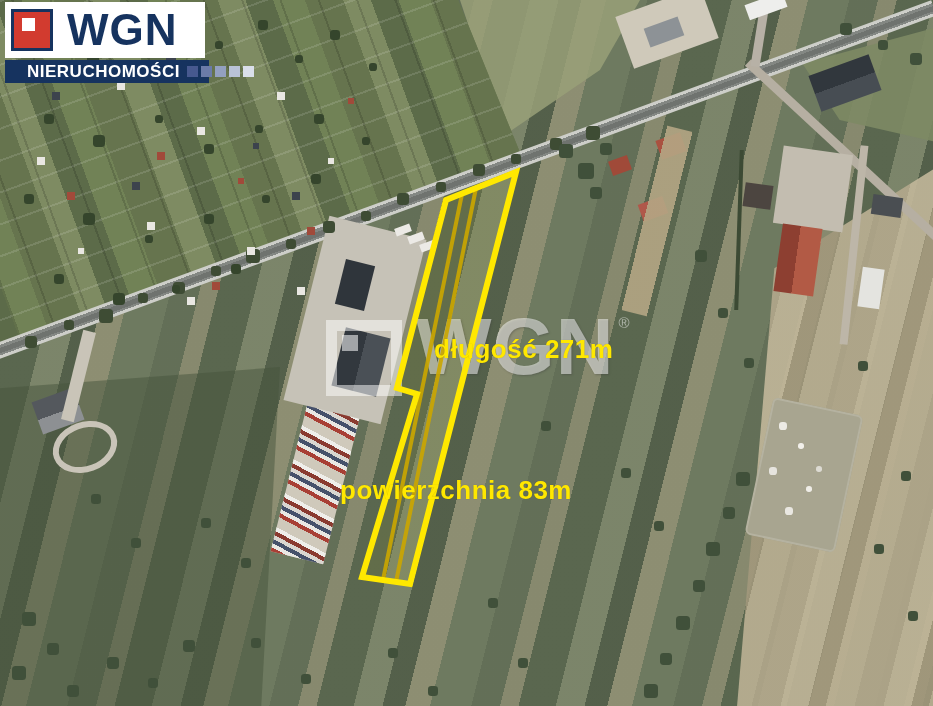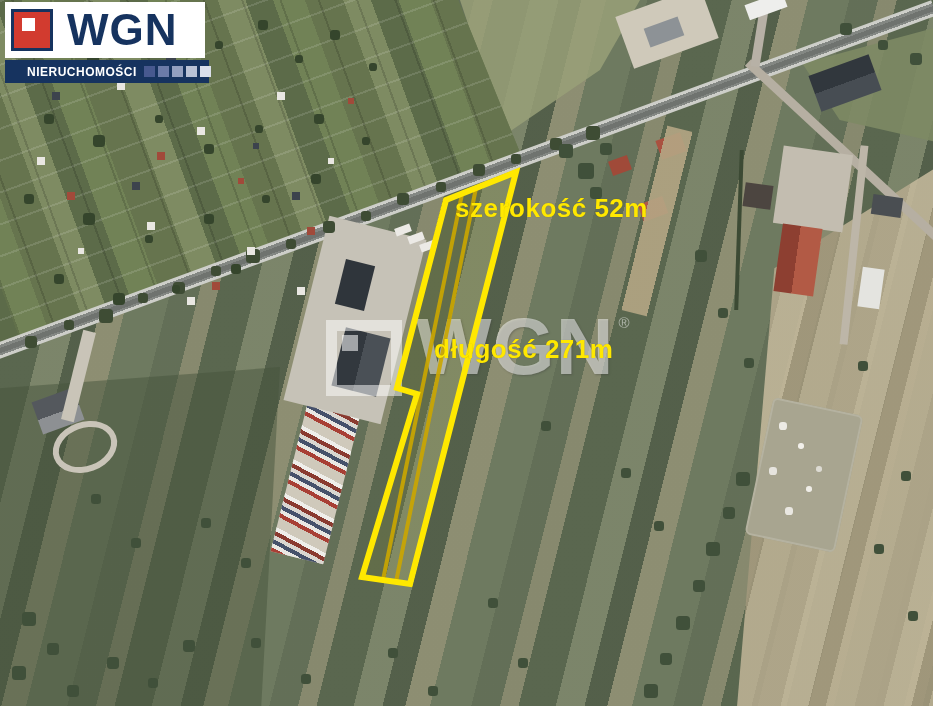--- a/index.html
+++ b/index.html
@@ -141,21 +141,21 @@
   .wm-reg{font-size:15px;margin-left:4px;margin-top:4px;}
 
   
   .logo{position:absolute;left:5px;top:2px;z-index:9;}
   .logo-top{background:#fff;display:flex;align-items:center;height:50px;padding:3px 12px 3px 6px;width:182px;}
   .logo-red{width:36px;height:36px;background:#d23b2f;border:3px solid #16335f;position:relative;flex:0 0 auto;}
   .logo-red-inner{position:absolute;left:8px;top:6px;width:13px;height:13px;background:#fff;}
   .logo-brand{color:#16335f;font-size:44px;font-weight:900;letter-spacing:1px;line-height:1;margin-left:14px;}
   .logo-bar{margin-top:2px;background:#16335f;color:#fff;display:flex;align-items:center;gap:3px;
     padding:3px 6px;width:192px;height:17px;}
-  .logo-sub{font-size:12px;font-weight:bold;letter-spacing:.5px;flex:0 0 auto;padding-left:16px;}
+  .logo-sub{font-size:17px;font-weight:bold;letter-spacing:.5px;flex:0 0 auto;padding-left:16px;}
   .lsq{width:11px;height:11px;display:inline-block;flex:0 0 auto;}
 </style>
 </head>
 <body>
 
 <div class="stage">
 
   <div class="layer fields-base"></div>
   <div class="layer fields-tan"></div>
   <div class="layer field-light-top"></div>
@@ -201,22 +201,22 @@
   <div class="dots sheds-red"></div>
   <div class="dots sheds-dark"></div>
   <div class="dots trees-fields"></div>
 
   <svg class="plot-svg" viewBox="0 0 933 706">
     <line x1="462" y1="194" x2="383" y2="580" stroke="#c9a400" stroke-width="4" opacity="0.9"></line>
     <line x1="476" y1="188" x2="396" y2="582" stroke="#c9a400" stroke-width="4" opacity="0.9"></line>
     <polygon points="516,172 446,200 397,388 417,394 362,577 410,584" fill="rgba(255,232,0,0.05)" stroke="#ffe800" stroke-width="6" stroke-linejoin="miter"></polygon>
   </svg>
 
-  <div class="map-label lab-width">szerokość 52m</div>
   <div class="map-label lab-length">długość 271m</div>
+  <div class="map-label lab-area">powierzchnia 83m</div>
 
   <div class="watermark">
     <div class="wm-icon">
       <div class="wm-icon-inner"></div>
     </div>
     <div class="wm-text">WGN</div>
     <div class="wm-reg">®</div>
   </div>
 
   <div class="logo">

